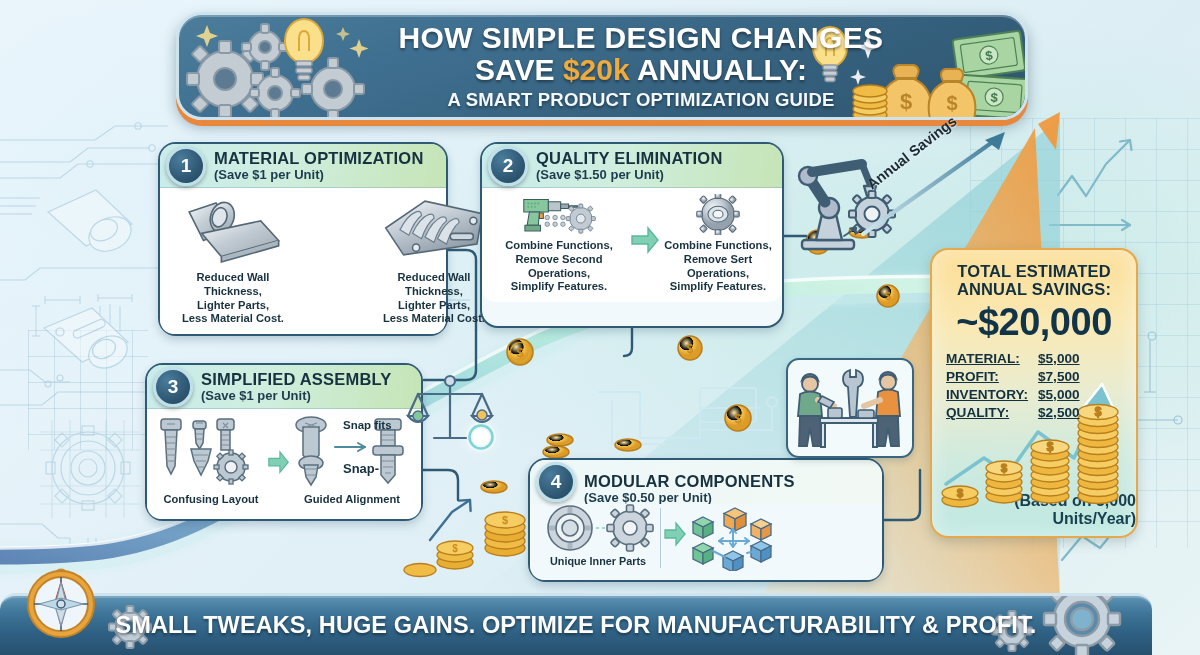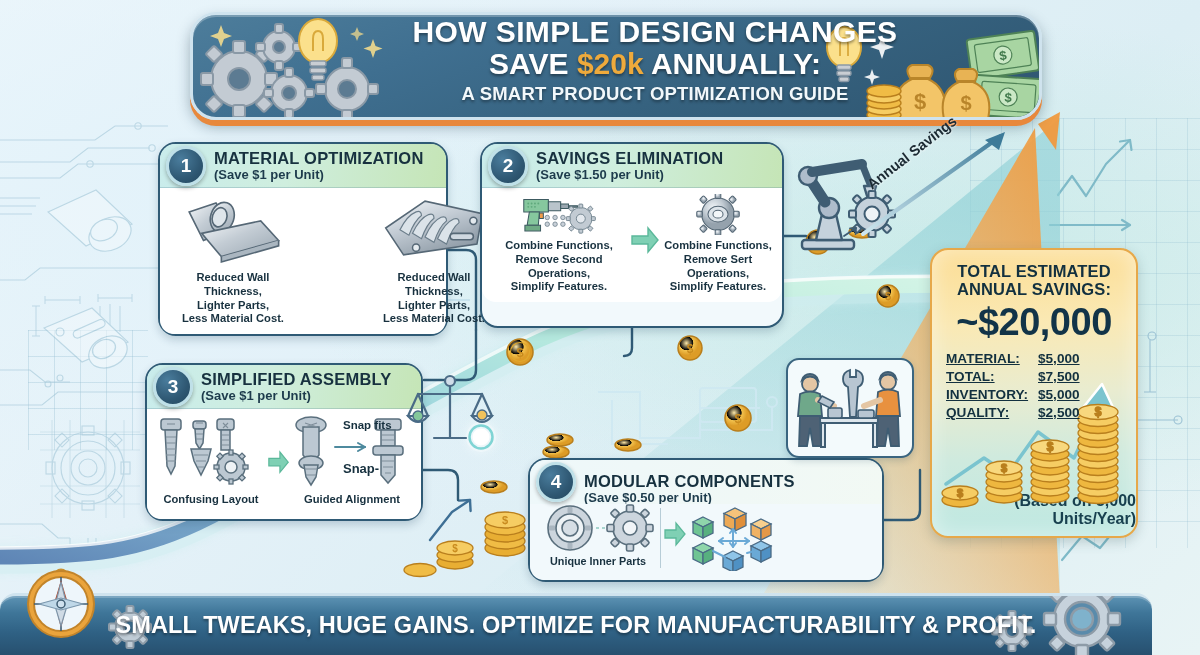--- a/index.html
+++ b/index.html
@@ -33,27 +33,27 @@
       linear-gradient(to right, rgba(150,190,210,.35) 1px, transparent 1px),
       linear-gradient(to bottom, rgba(150,190,210,.35) 1px, transparent 1px);
     background-size: 26px 26px;
   }
 
   
   .ribbon { position:absolute; inset:0; }
 
   
   .header-banner {
-    position:absolute; left:190px; top:12px; width:852px; height:108px;
+    position:absolute; left:176px; top:12px; width:852px; height:108px;
     border-radius: 26px;
     background: linear-gradient(160deg,#4d7d9b 0%, #3f6f90 30%, #36627f 62%, #2e5570 100%);
     box-shadow: 0 6px 0 0 #e8883c, 0 7px 14px rgba(20,50,70,.35),
                 inset 0 2px 0 rgba(255,255,255,.25);
     border: 3px solid #cfe3ee;
-    display:flex; justify-content:center;
+    display:flex; align-items:center; justify-content:center;
     overflow:hidden;
   }
   .header-text { text-align:center; position:relative; z-index:3; padding-left:78px; }
   .h-line1 {
     font-size: 30px; font-weight: 700; letter-spacing:.4px; color:#ffffff;
     text-shadow: 0 2px 3px rgba(0,0,0,.42); white-space:nowrap;
   }
   .h-line2 {
     font-size: 30px; font-weight: 700; color:#ffffff; margin-top:-2px;
     text-shadow: 0 2px 3px rgba(0,0,0,.42); white-space:nowrap;
@@ -566,21 +566,21 @@
 Lighter Parts,
 Less Material Cost.</div>
       </div>
     </div>
   </div>
 
   <div class="card" id="card2">
     <div class="badge">2</div>
     <div class="card-head">
       <div>
-        <div class="card-title">SAVINGS ELIMINATION</div>
+        <div class="card-title">QUALITY ELIMINATION</div>
         <div class="card-sub">(Save $1.50 per Unit)</div>
       </div>
     </div>
     <div class="card-body" style="height:114px; background:#ffffff; border-radius:0 0 14px 14px;">
       <div class="half">
         <svg width="138" height="74" viewBox="0 0 138 74">
           <g stroke="#3c5a60" stroke-width="1.8">
             <path d="M6 10 h44 v22 h-44 z" fill="#86c79e"></path>
             <path d="M50 14 h22 v16 h-22 z" fill="#b9c4cb"></path>
             <path d="M72 18 h14 v8 h-14 z" fill="#9aa7b0"></path>
@@ -990,21 +990,21 @@
 
     <div class="sv-title">TOTAL ESTIMATED</div>
     <div class="sv-title" style="margin-top:0;">ANNUAL SAVINGS:</div>
     <div class="sv-amount">~$20,000</div>
     <div class="sv-rows">
       <div class="sv-row">
         <span class="sv-k">MATERIAL:</span>
         <span class="sv-v">$5,000</span>
       </div>
       <div class="sv-row">
-        <span class="sv-k">TOTAL:</span>
+        <span class="sv-k">PROFIT:</span>
         <span class="sv-v">$7,500</span>
       </div>
       <div class="sv-row">
         <span class="sv-k">INVENTORY:</span>
         <span class="sv-v">$5,000</span>
       </div>
       <div class="sv-row">
         <span class="sv-k">QUALITY:</span>
         <span class="sv-v">$2,500</span>
       </div>

